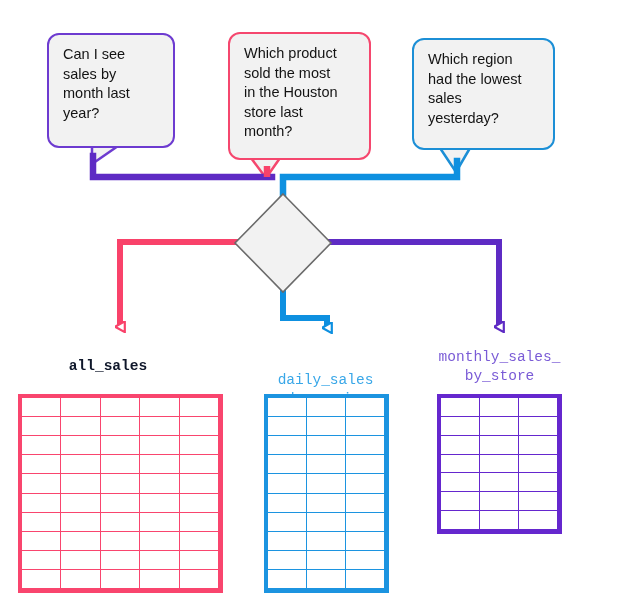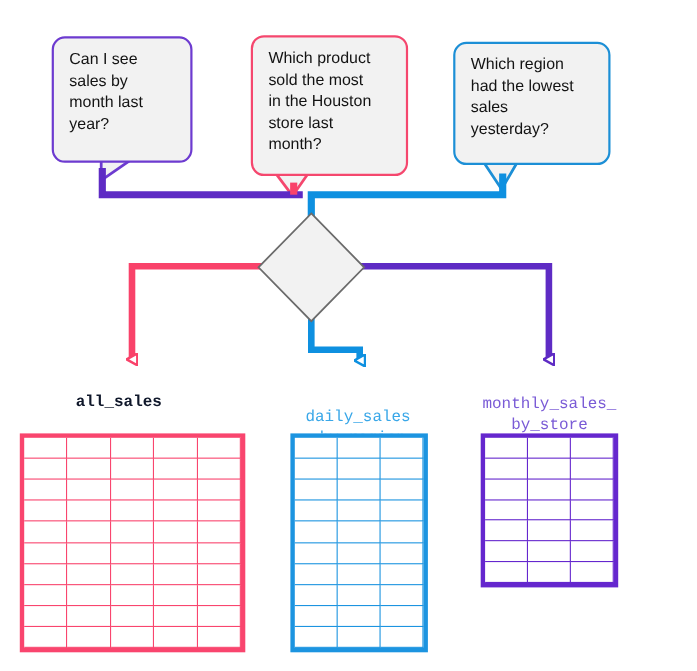--- a/index.html
+++ b/index.html
@@ -21,21 +21,21 @@
   .diamond-label{position:absolute;left:237px;top:212px;width:92px;height:62px;
       display:flex;flex-direction:column;align-items:center;justify-content:center;
       font-size:13.5px;line-height:17px;color:#111;text-align:center;
       white-space:pre-line;pointer-events:none;}
 
   .tlabel{position:absolute;text-align:center;
       font-family:"Liberation Mono",monospace;font-size:14.5px;
       line-height:19px;white-space:pre-line;}
   #lbl-all{left:28px;top:357px;width:160px;color:#0f172a;font-weight:bold;}
   #lbl-daily{left:248px;top:348px;width:155px;color:#39A7E8;margin-top:23px;}
-  #lbl-monthly{left:412px;top:359px;width:175px;color:#7A5BD6;}
+  #lbl-monthly{left:412px;top:348px;width:175px;color:#7A5BD6;}
 
   .grid{position:absolute;box-sizing:border-box;display:grid;background:#fff;}
   #t-all{left:18px;top:394px;width:205px;height:199px;border:4px solid #F9456E;
          grid-template-columns:repeat(5,1fr);grid-template-rows:repeat(10,1fr);}
   #t-all > i{border-right:1.6px solid #F9456E;border-bottom:1.6px solid #F9456E;}
   #t-daily{left:264px;top:394px;width:125px;height:199px;border:4px solid #1C94E0;
          grid-template-columns:repeat(3,1fr);grid-template-rows:repeat(10,1fr);}
   #t-daily > i{border-right:1.6px solid #1C94E0;border-bottom:1.6px solid #1C94E0;}
   #t-monthly{left:437px;top:394px;width:125px;height:140px;border:4px solid #6527CE;
          grid-template-columns:repeat(3,1fr);grid-template-rows:repeat(7,1fr);}

